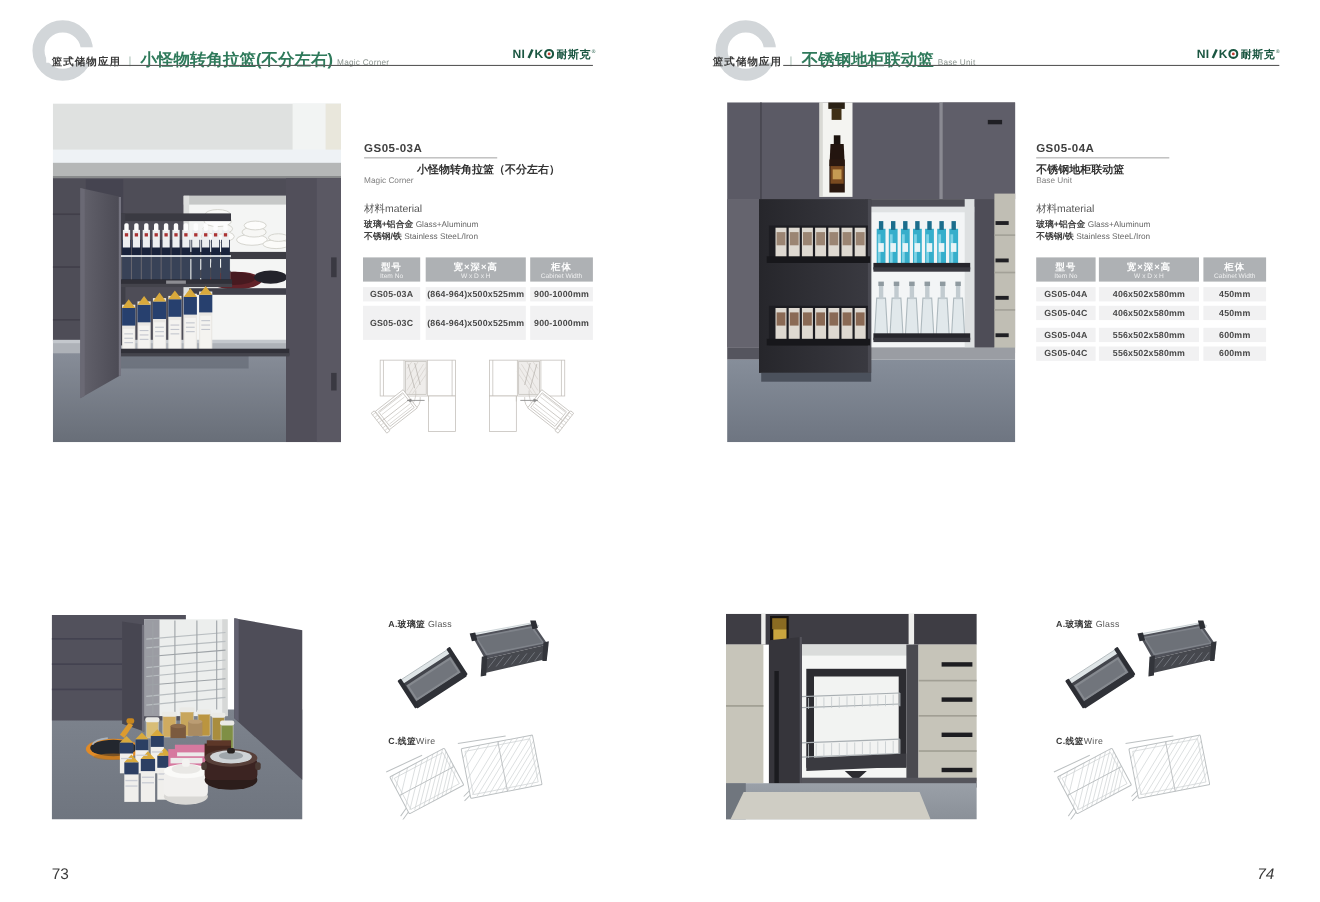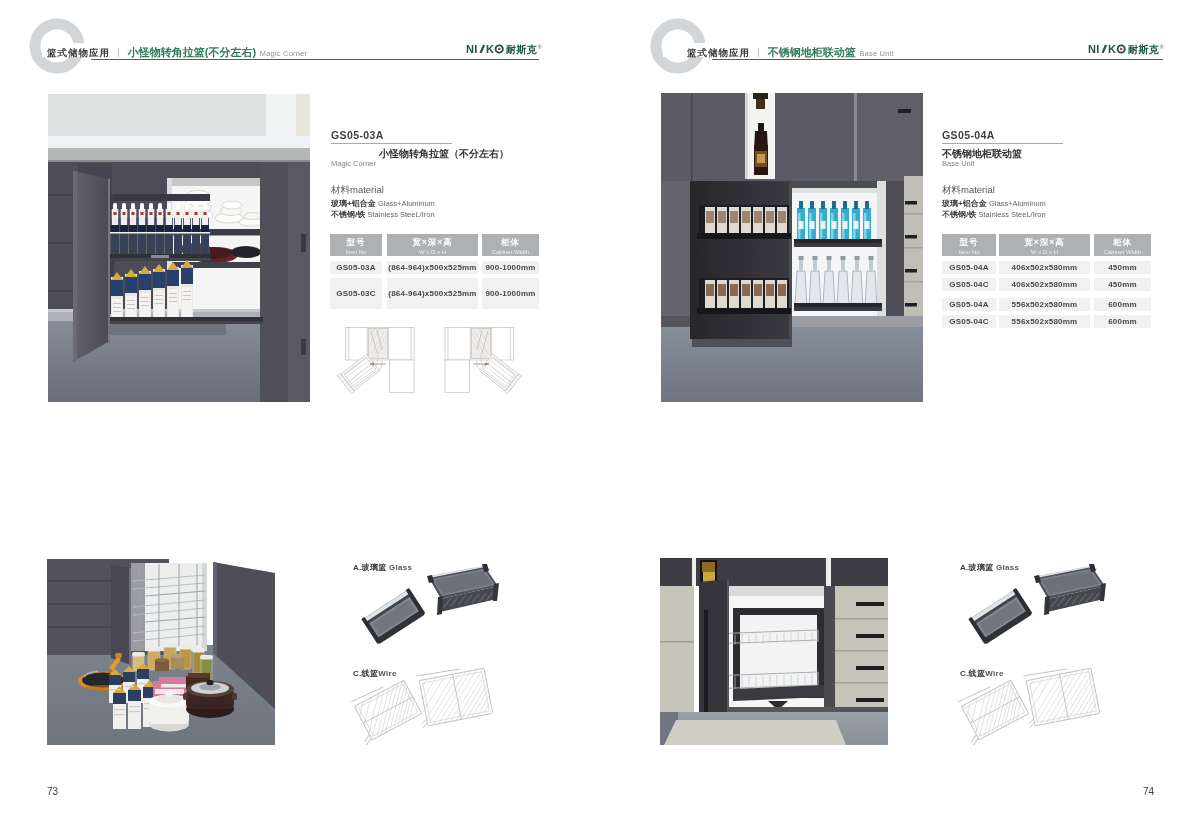--- a/index.html
+++ b/index.html
@@ -1,39 +1,39 @@
 <!DOCTYPE html>
 <html><head>
 <meta charset="utf-8">
 <style>
 html,body{margin:0;padding:0;}
 body{width:1200px;height:820px;background:#fff;font-family:"Liberation Sans",sans-serif;overflow:hidden;}
 .page{position:relative;width:1200px;height:820px;background:#fff;}
 .abs{position:absolute;}
 .hdr-cn{font-size:9.5px;font-weight:bold;color:#3a3a3a;letter-spacing:1px;}
 .hdr-sep{color:#9db5aa;font-weight:normal;}
-.hdr-green{font-size:11px;font-weight:bold;color:#2f7a5b;letter-spacing:0px;}
+.hdr-green{font-size:15px;font-weight:bold;color:#2f7a5b;letter-spacing:0px;}
 .hdr-en{font-size:7.5px;font-weight:normal;color:#8a938e;letter-spacing:0.2px;}
 .hline{height:1px;background:#5a5a5a;}
 .title{font-size:10.5px;font-weight:bold;color:#3f3f3f;letter-spacing:0.4px;}
 .tunder{height:1px;background:#aaa;}
 .subcn{font-size:10px;font-weight:bold;color:#333;letter-spacing:0px;}
 .suben{font-size:7.5px;color:#828282;}
 .mat{font-size:9.5px;color:#565656;}
 .matline{font-size:8px;font-weight:bold;color:#3f3f3f;}
 .matline .en{font-weight:normal;color:#666;font-size:7.5px;}
 table.spec{border-collapse:separate;border-spacing:0;}
 .spec td{padding:0;}
 .th{background:#aeb1b4;color:#fff;text-align:center;}
 .th .cn{font-size:8.5px;font-weight:bold;letter-spacing:1px;line-height:11px;padding-top:3px;}
 .th .en{font-size:6px;color:rgba(255,255,255,0.8);line-height:8px;}
 .row{background:#f1f1f2;color:#474747;font-size:8px;font-weight:600;text-align:center;letter-spacing:0.2px;}
 .lbl{font-size:8px;font-weight:bold;color:#3a3a3a;letter-spacing:0.3px;}
-.lbl .en{font-weight:bold;color:#555;margin-top:27px;}
-.pgnum{font-size:10px;color:#3a3a3a;}
+.lbl .en{font-weight:normal;color:#555;margin-top:27px;}
+.pgnum{font-size:14px;color:#3a3a3a;}
 </style>
 </head>
 <body>
 <div class="page">
 
 <svg width="0" height="0" style="position:absolute;">
 <defs>
 <clipPath id="wireClipS">
           <rect x="-28" y="-19" width="56" height="38"></rect>
         </clipPath>
@@ -141,21 +141,21 @@
 <circle cx="33.2" cy="5" r="1.3" fill="#c03a30"></circle>
 <text x="40" y="9" font-family="Liberation Sans,sans-serif" font-size="10" font-weight="bold" fill="#1a5641" letter-spacing="0.4">耐斯克</text>
 <text x="72" y="4.5" font-size="4.5" fill="#1a5641">®</text>
 </svg>
 
 <svg class="abs" style="left:649px;top:16px;" width="62" height="62" viewBox="0 0 62 62">
 <circle cx="29" cy="30" r="22" fill="none" stroke="#d2d6d9" stroke-width="11"></circle>
 <rect x="14" y="27" width="48" height="14" fill="#fff"></rect>
 </svg>
 
-<div class="abs hdr-cn" style="left:687px;top:45px;">篮式储物应用 <span class="hdr-sep">丨</span> <span class="hdr-green">不锈钢地柜联动篮</span> <span class="hdr-en">Base Unit</span></div>
+<div class="abs hdr-cn" style="left:648px;top:45px;">篮式储物应用 <span class="hdr-sep">丨</span> <span class="hdr-green">不锈钢地柜联动篮</span> <span class="hdr-en">Base Unit</span></div>
 
 <div class="abs hline" style="left:712px;top:59px;width:451px;"></div>
 
 <svg class="abs" style="left:1088px;top:44px;" width="76" height="11" viewBox="0 0 76 11">
 <g fill="#1a5641">
 <text x="0" y="9" font-family="Liberation Sans,sans-serif" font-size="11" font-weight="bold" letter-spacing="0.2">NI</text>
 <rect x="15.2" y="0.6" width="2.2" height="8.6" transform="rotate(24 16.3 4.9)"></rect>
 <text x="20" y="9" font-family="Liberation Sans,sans-serif" font-size="11" font-weight="bold">K</text>
 </g>
 <circle cx="33.2" cy="5" r="3.6" fill="none" stroke="#1a5641" stroke-width="1.9"></circle>
@@ -939,15 +939,15 @@
 <div class="abs lbl" style="left:960px;top:562px;">A.玻璃篮 <span class="en">Glass</span></div>
 
 <div class="abs lbl" style="left:960px;top:668px;">C.线篮<span class="en">Wire</span></div>
 
 <svg class="abs" style="left:952px;top:555px;" width="165" height="190" viewBox="0 0 165 190">
 <use href="#basketSet"></use>
 </svg>
 
 <div class="abs pgnum" style="left:47px;top:786px;">73</div>
 
-<div class="abs pgnum" style="left:1143px;top:786px;">74</div>
+<div class="abs pgnum" style="left:1143px;top:786px;font-style:italic;">74</div>
 
 </div>
 
 </body></html>

